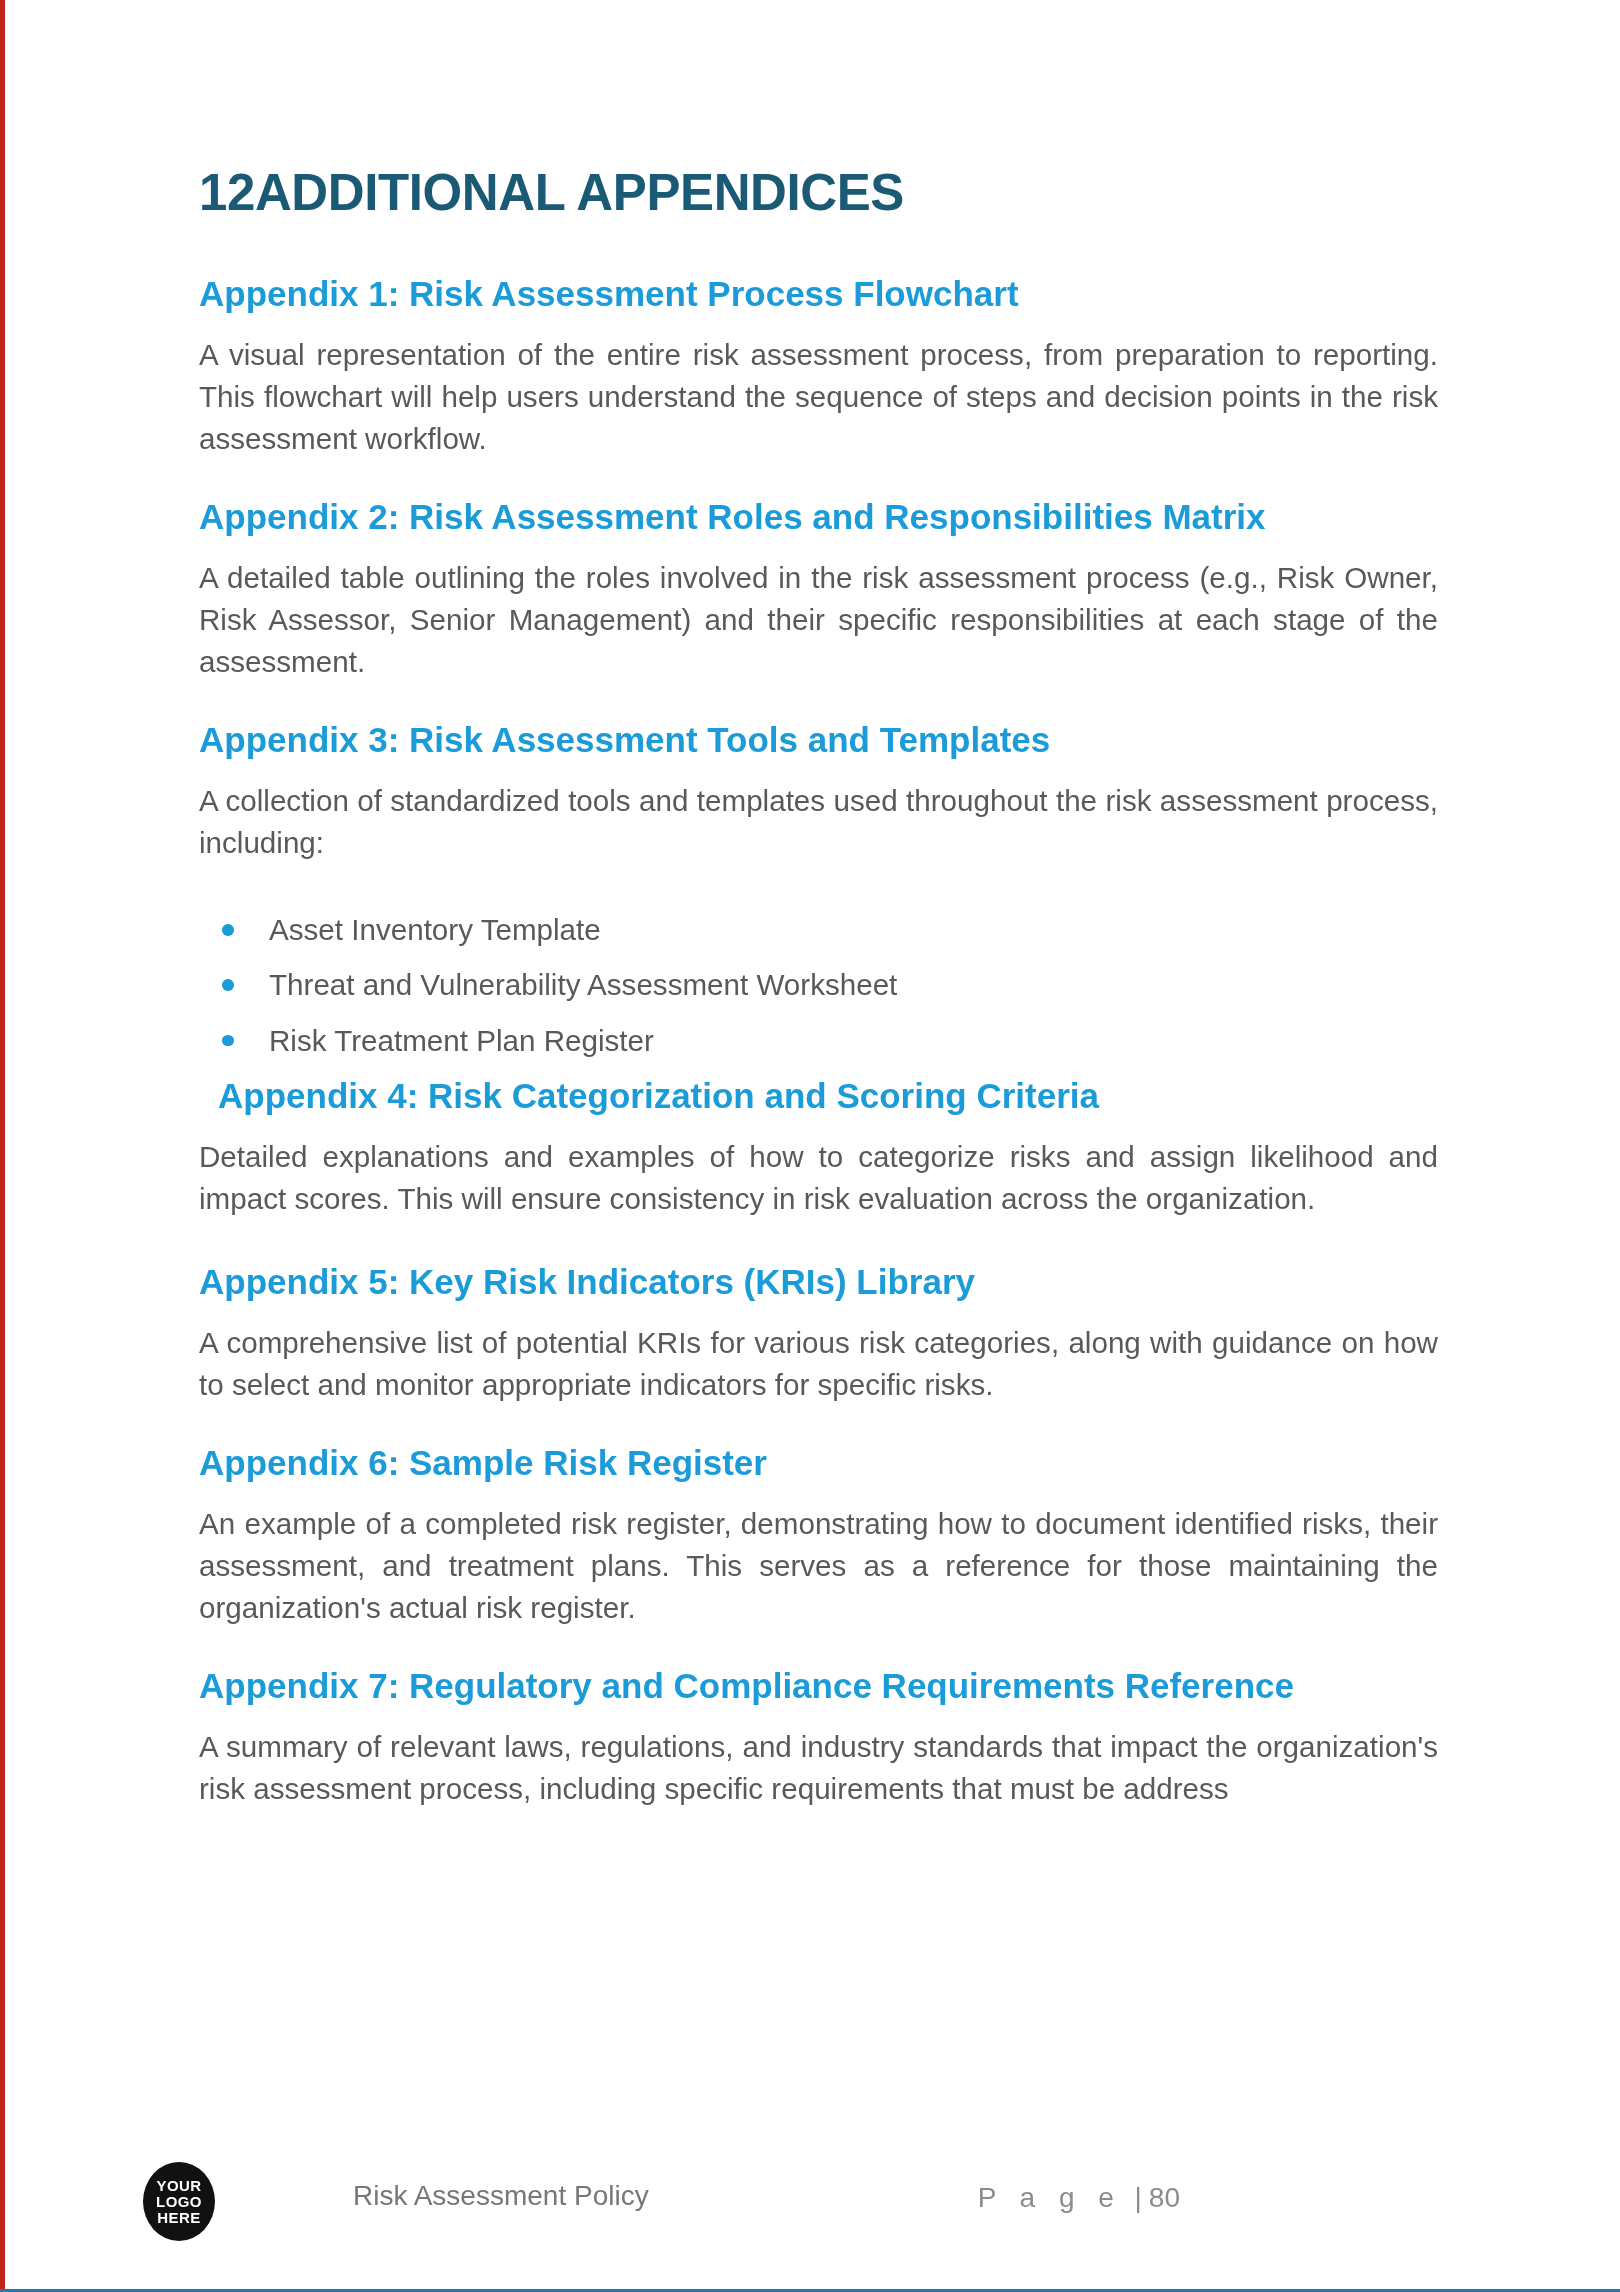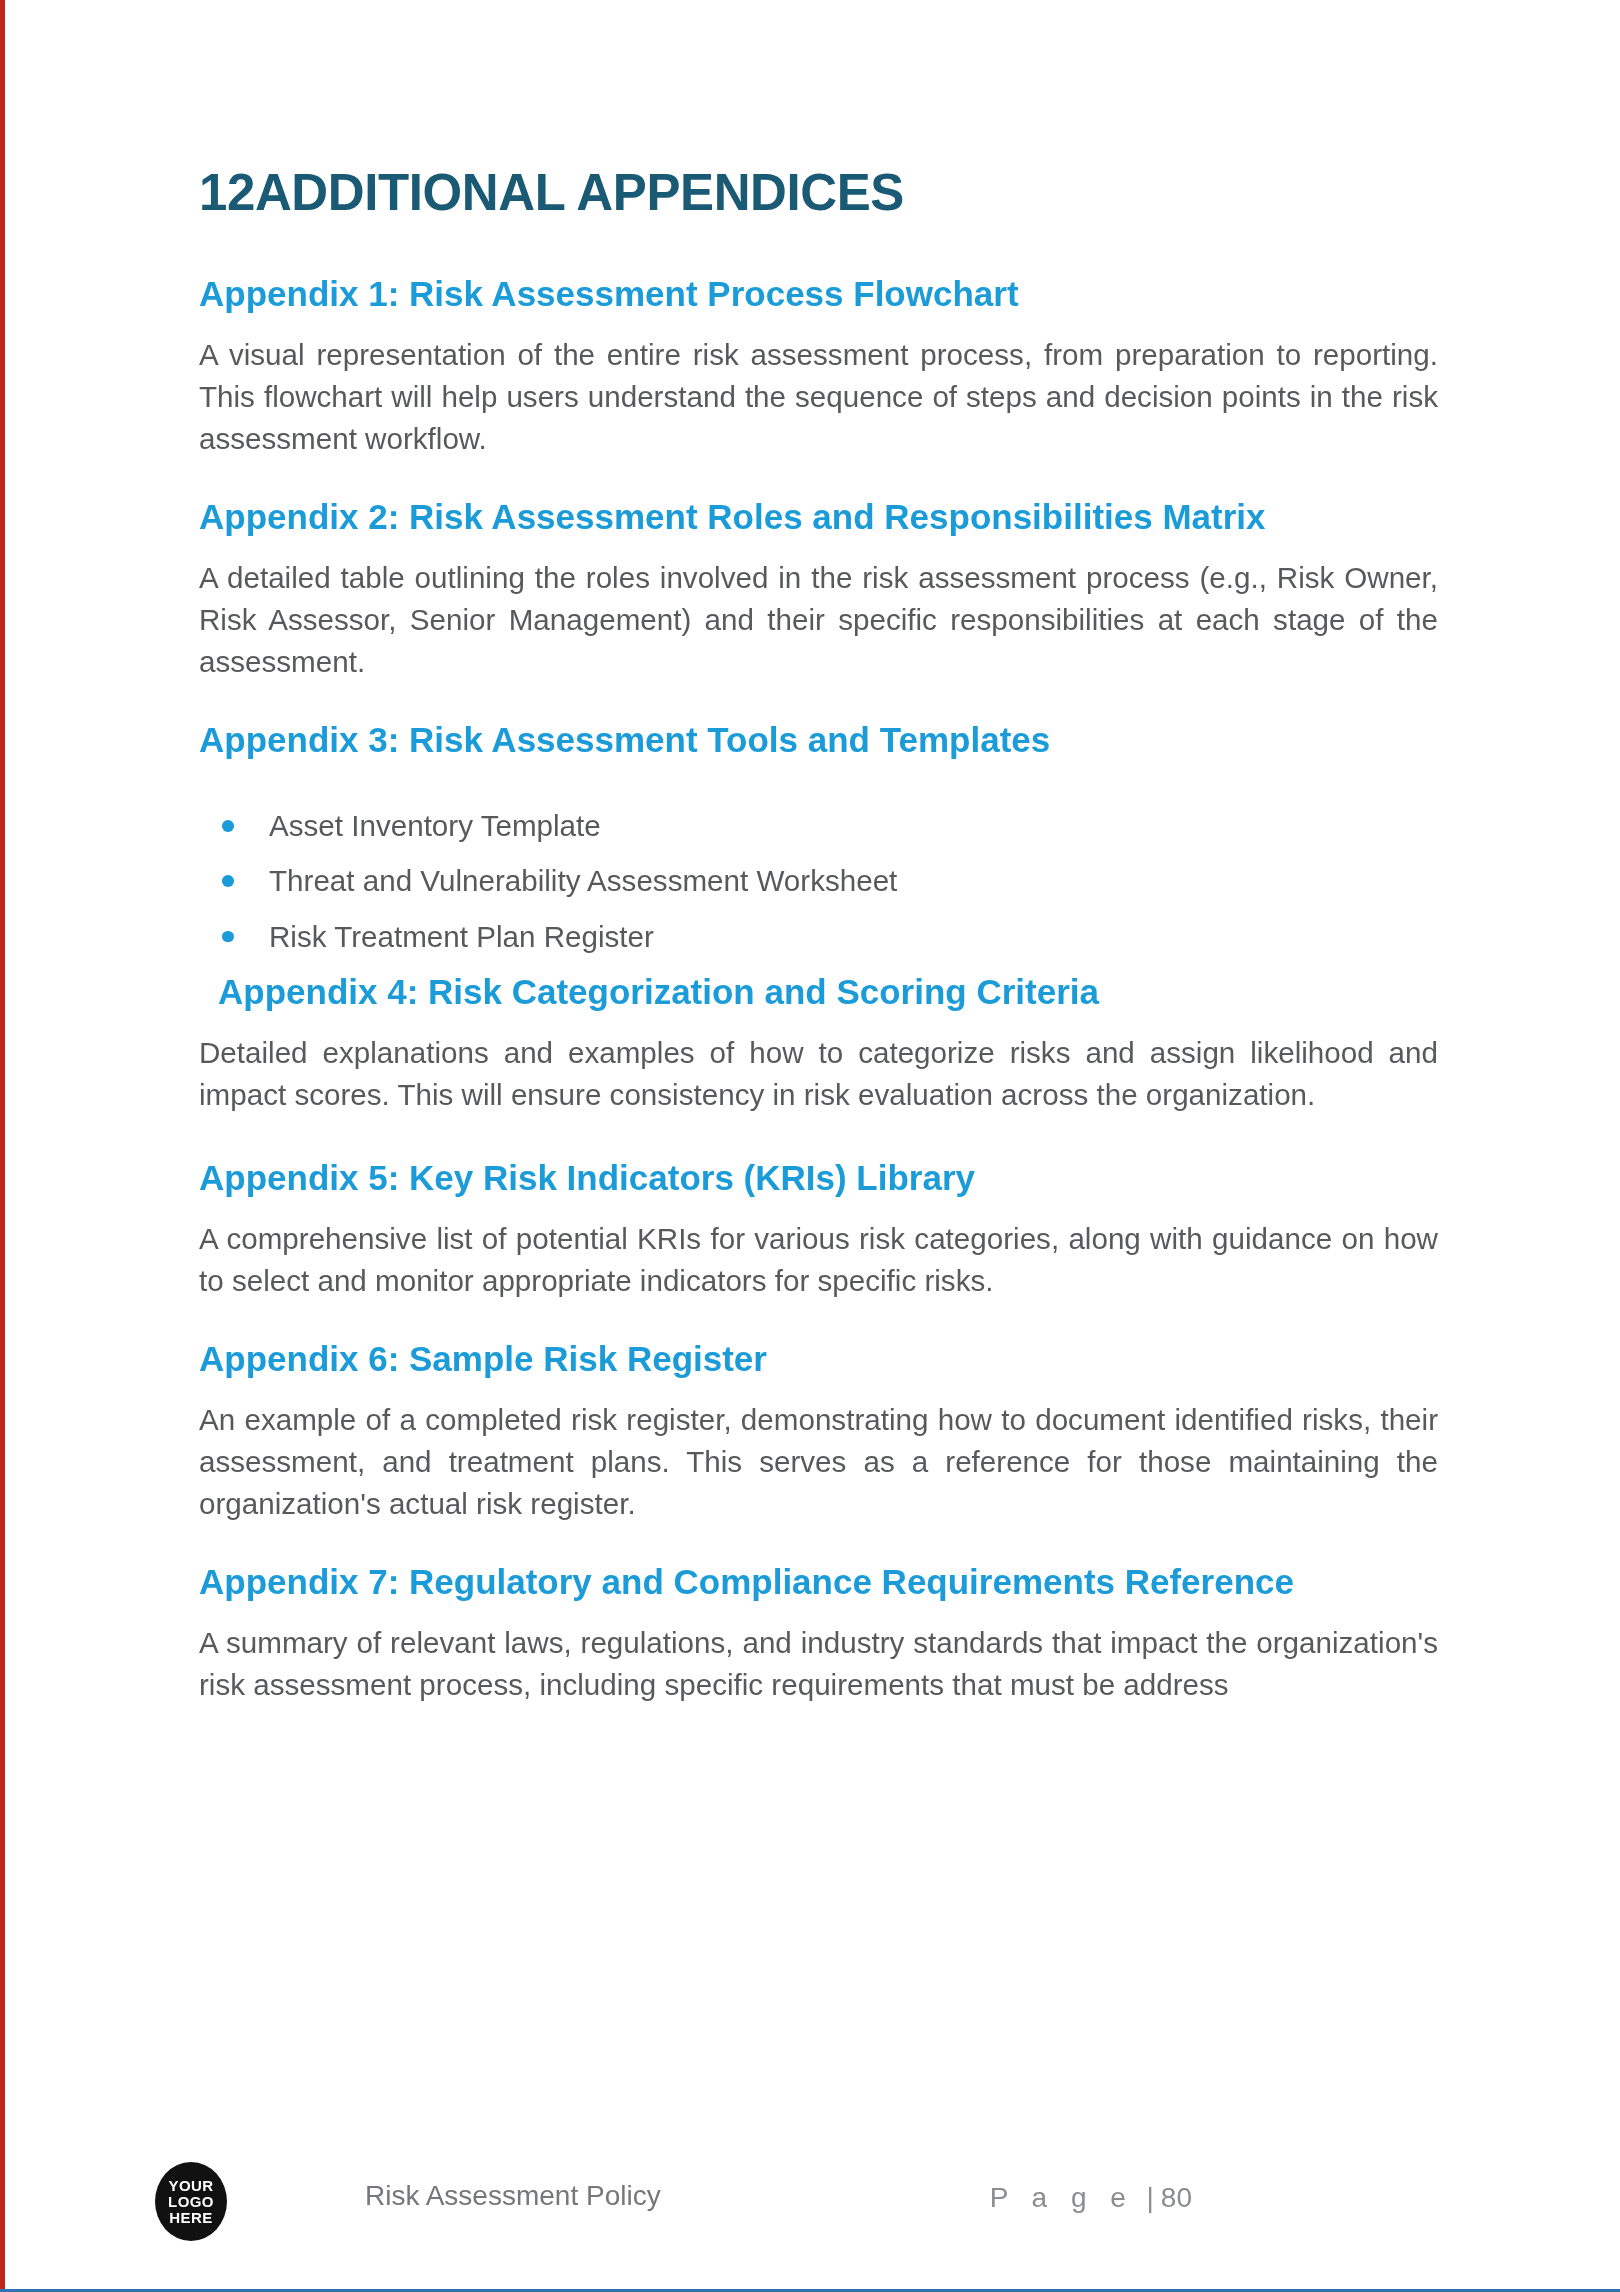--- a/index.html
+++ b/index.html
@@ -42,21 +42,21 @@
   }
   ul.bullet-list{margin-top:45px;list-style:none;}
   ul.bullet-list li{
     position:relative;padding-left:70px;margin-bottom:13.4px;
     font-size:29.6px;line-height:42px;color:var(--body-gray);
   }
   ul.bullet-list li .dot{
     position:absolute;left:23px;top:15px;width:11.6px;height:11.6px;
     border-radius:50%;background:var(--accent-blue);
   }
-  .footer{position:absolute;left:16px;top:2157px;width:1372px;height:99px;}
+  .footer{position:absolute;left:4px;top:2157px;width:1372px;height:99px;}
   .logo{
     position:absolute;left:139px;top:5.4px;width:72px;height:79px;
     background:#111111;border-radius:50%;
     display:flex;flex-direction:column;align-items:center;justify-content:center;
   }
   .logo span{
     color:#ffffff;font-weight:bold;font-size:15px;line-height:16px;
     letter-spacing:0.4px;font-family:"Liberation Sans",sans-serif;
   }
   .footer-doc-name{
@@ -80,20 +80,21 @@
 
   <div class="doc-title"><span>12</span><span>ADDITIONAL APPENDICES</span></div>
 
   <h2 class="appendix-heading mt-a1">Appendix 1: Risk Assessment Process Flowchart</h2>
   <p class="body-text">A visual representation of the entire risk assessment process, from preparation to reporting. This flowchart will help users understand the sequence of steps and decision points in the risk assessment workflow.</p>
 
   <h2 class="appendix-heading mt-std">Appendix 2: Risk Assessment Roles and Responsibilities Matrix</h2>
   <p class="body-text">A detailed table outlining the roles involved in the risk assessment process (e.g., Risk Owner, Risk Assessor, Senior Management) and their specific responsibilities at each stage of the assessment.</p>
 
   <h2 class="appendix-heading mt-std">Appendix 3: Risk Assessment Tools and Templates</h2>
+  <p class="body-text">A collection of standardized tools and templates used throughout the risk assessment process, including:</p>
 
   <ul class="bullet-list">
     <li><span class="dot"></span><span>Asset Inventory Template</span></li>
     <li><span class="dot"></span><span>Threat and Vulnerability Assessment Worksheet</span></li>
     <li><span class="dot"></span><span>Risk Treatment Plan Register</span></li>
   </ul>
 
   <h2 class="appendix-heading mt-a4">Appendix 4: Risk Categorization and Scoring Criteria</h2>
   <p class="body-text">Detailed explanations and examples of how to categorize risks and assign likelihood and impact scores. This will ensure consistency in risk evaluation across the organization.</p>
 

